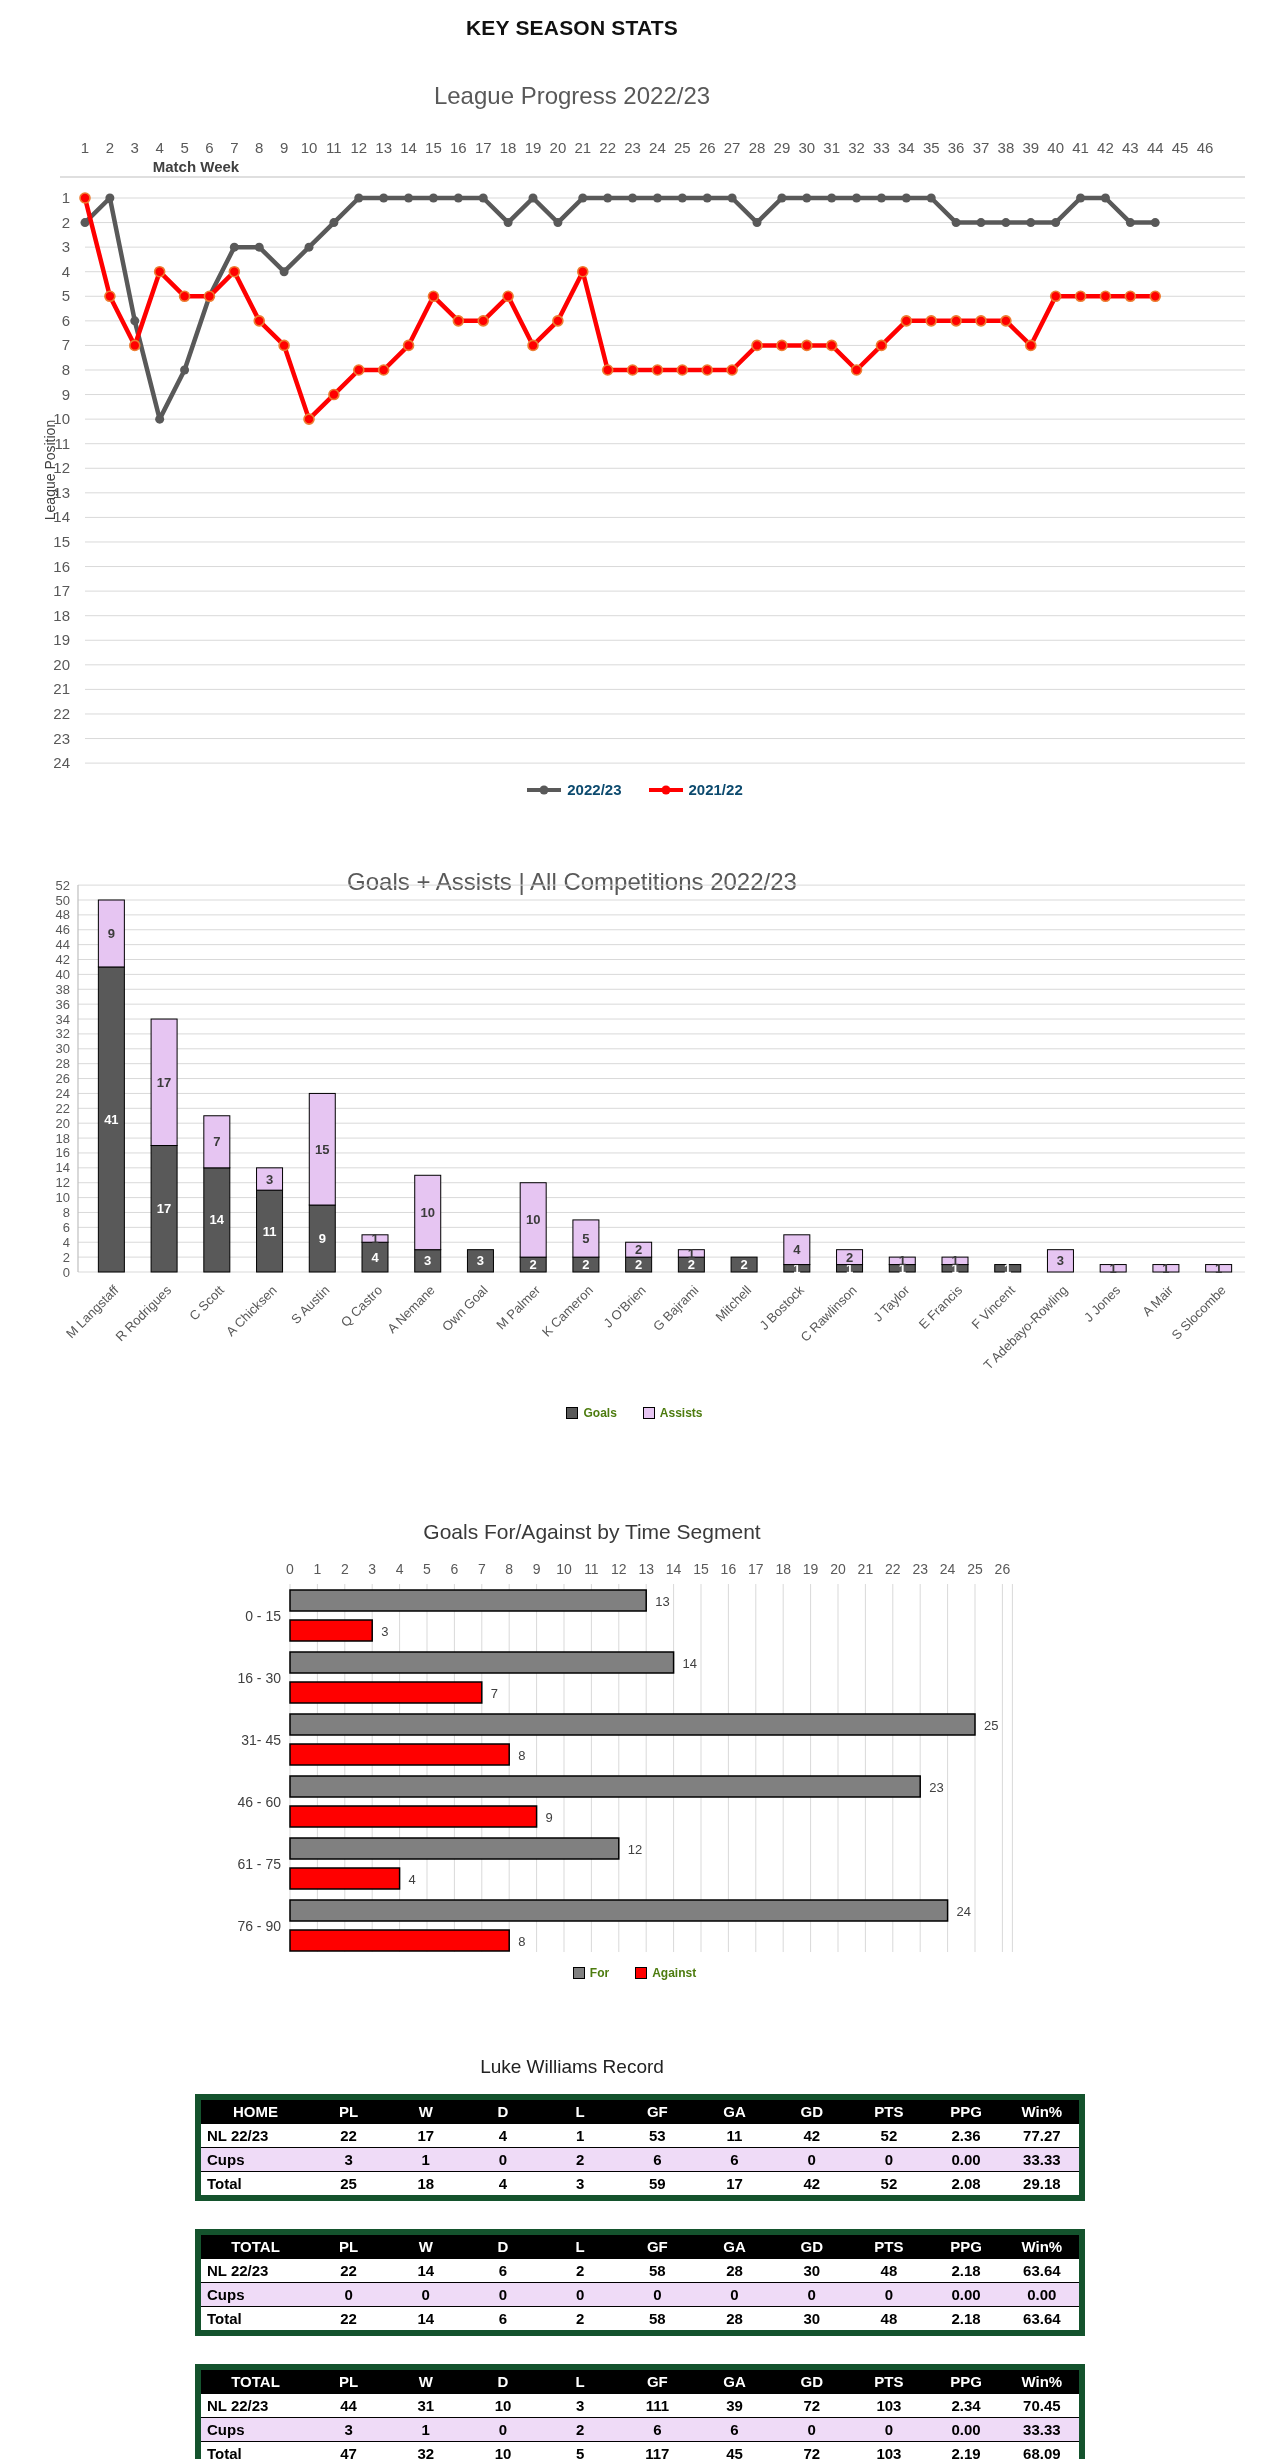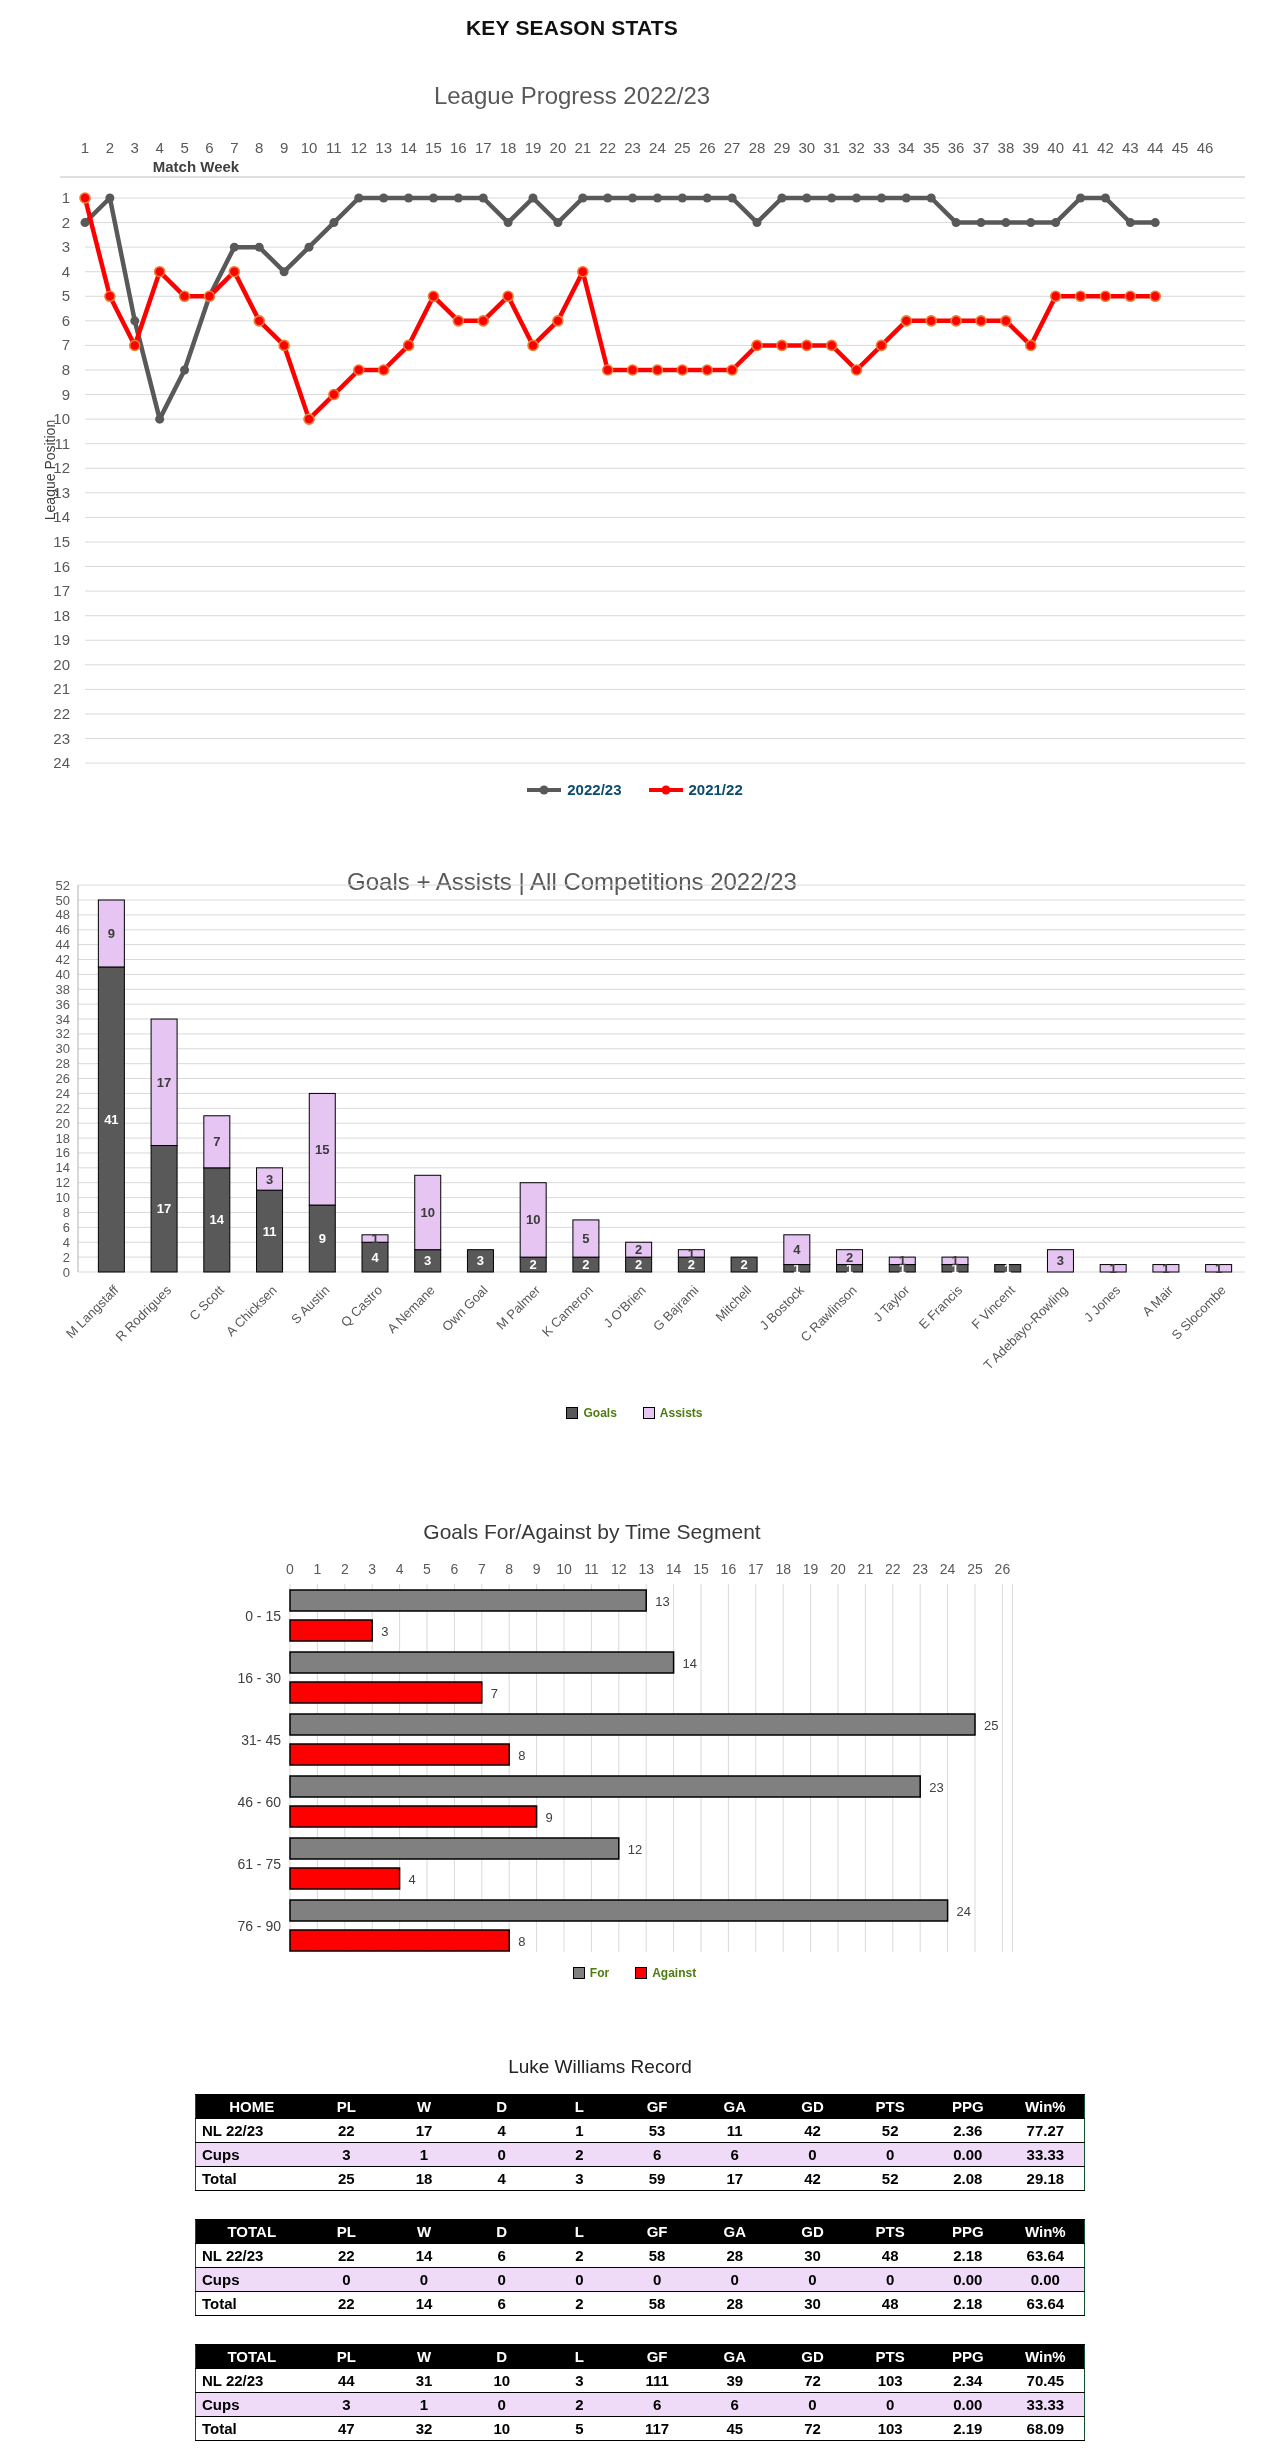--- a/index.html
+++ b/index.html
@@ -3,31 +3,31 @@
 <meta charset="utf-8">
 <style>
   html,body{margin:0;padding:0;background:#fff;}
   .page{position:relative;width:1269px;height:2459px;background:#ffffff;
         font-family:"Liberation Sans",sans-serif;overflow:hidden;}
   .abs{position:absolute;}
   .center{left:0;width:1144px;text-align:center;}
   .page-title{top:16px;font-size:21px;font-weight:bold;color:#111;letter-spacing:.2px;}
   .chart-title{font-size:24px;color:#595959;}
   .chart-title-dark{font-size:21px;color:#3a3a3a;}
-  .record-title{font-size:19px;color:#222;padding-left:28px;}
+  .record-title{font-size:19px;color:#222;}
   svg{position:absolute;left:0;overflow:visible;}
   .legend{display:flex;justify-content:center;align-items:center;gap:26px;
           left:0;width:1269px;color:#404040;}
   .legend-item{display:flex;align-items:center;gap:5px;}
   .legend-lg{font-size:15px;font-weight:bold;color:#0c4a6e;}
   .legend-sm{font-size:12px;font-weight:bold;color:#4d7c0f;}
   .swatch{display:inline-block;width:10px;height:10px;border:1px solid #000;}
   .tables-wrap{left:195px;top:2094px;width:890px;}
   table.rec{border-collapse:collapse;width:890px;margin-bottom:28px;table-layout:fixed;
-            font-size:15px;font-weight:bold;border:1px solid #14532d;color:#000;}
+            font-size:15px;font-weight:bold;border:6px solid #14532d;color:#000;}
   table.rec th,table.rec td{border-top:1px solid #000;border-bottom:1px solid #000;
             padding:1px 0;height:21px;text-align:center;vertical-align:middle;}
   table.rec thead th{background:#000;color:#fff;}
   table.rec td.lbl{text-align:left;padding-left:6px;}
   table.rec col.c0{width:112px;}
 </style>
 </head>
 <body>
 
 <div class="page">

